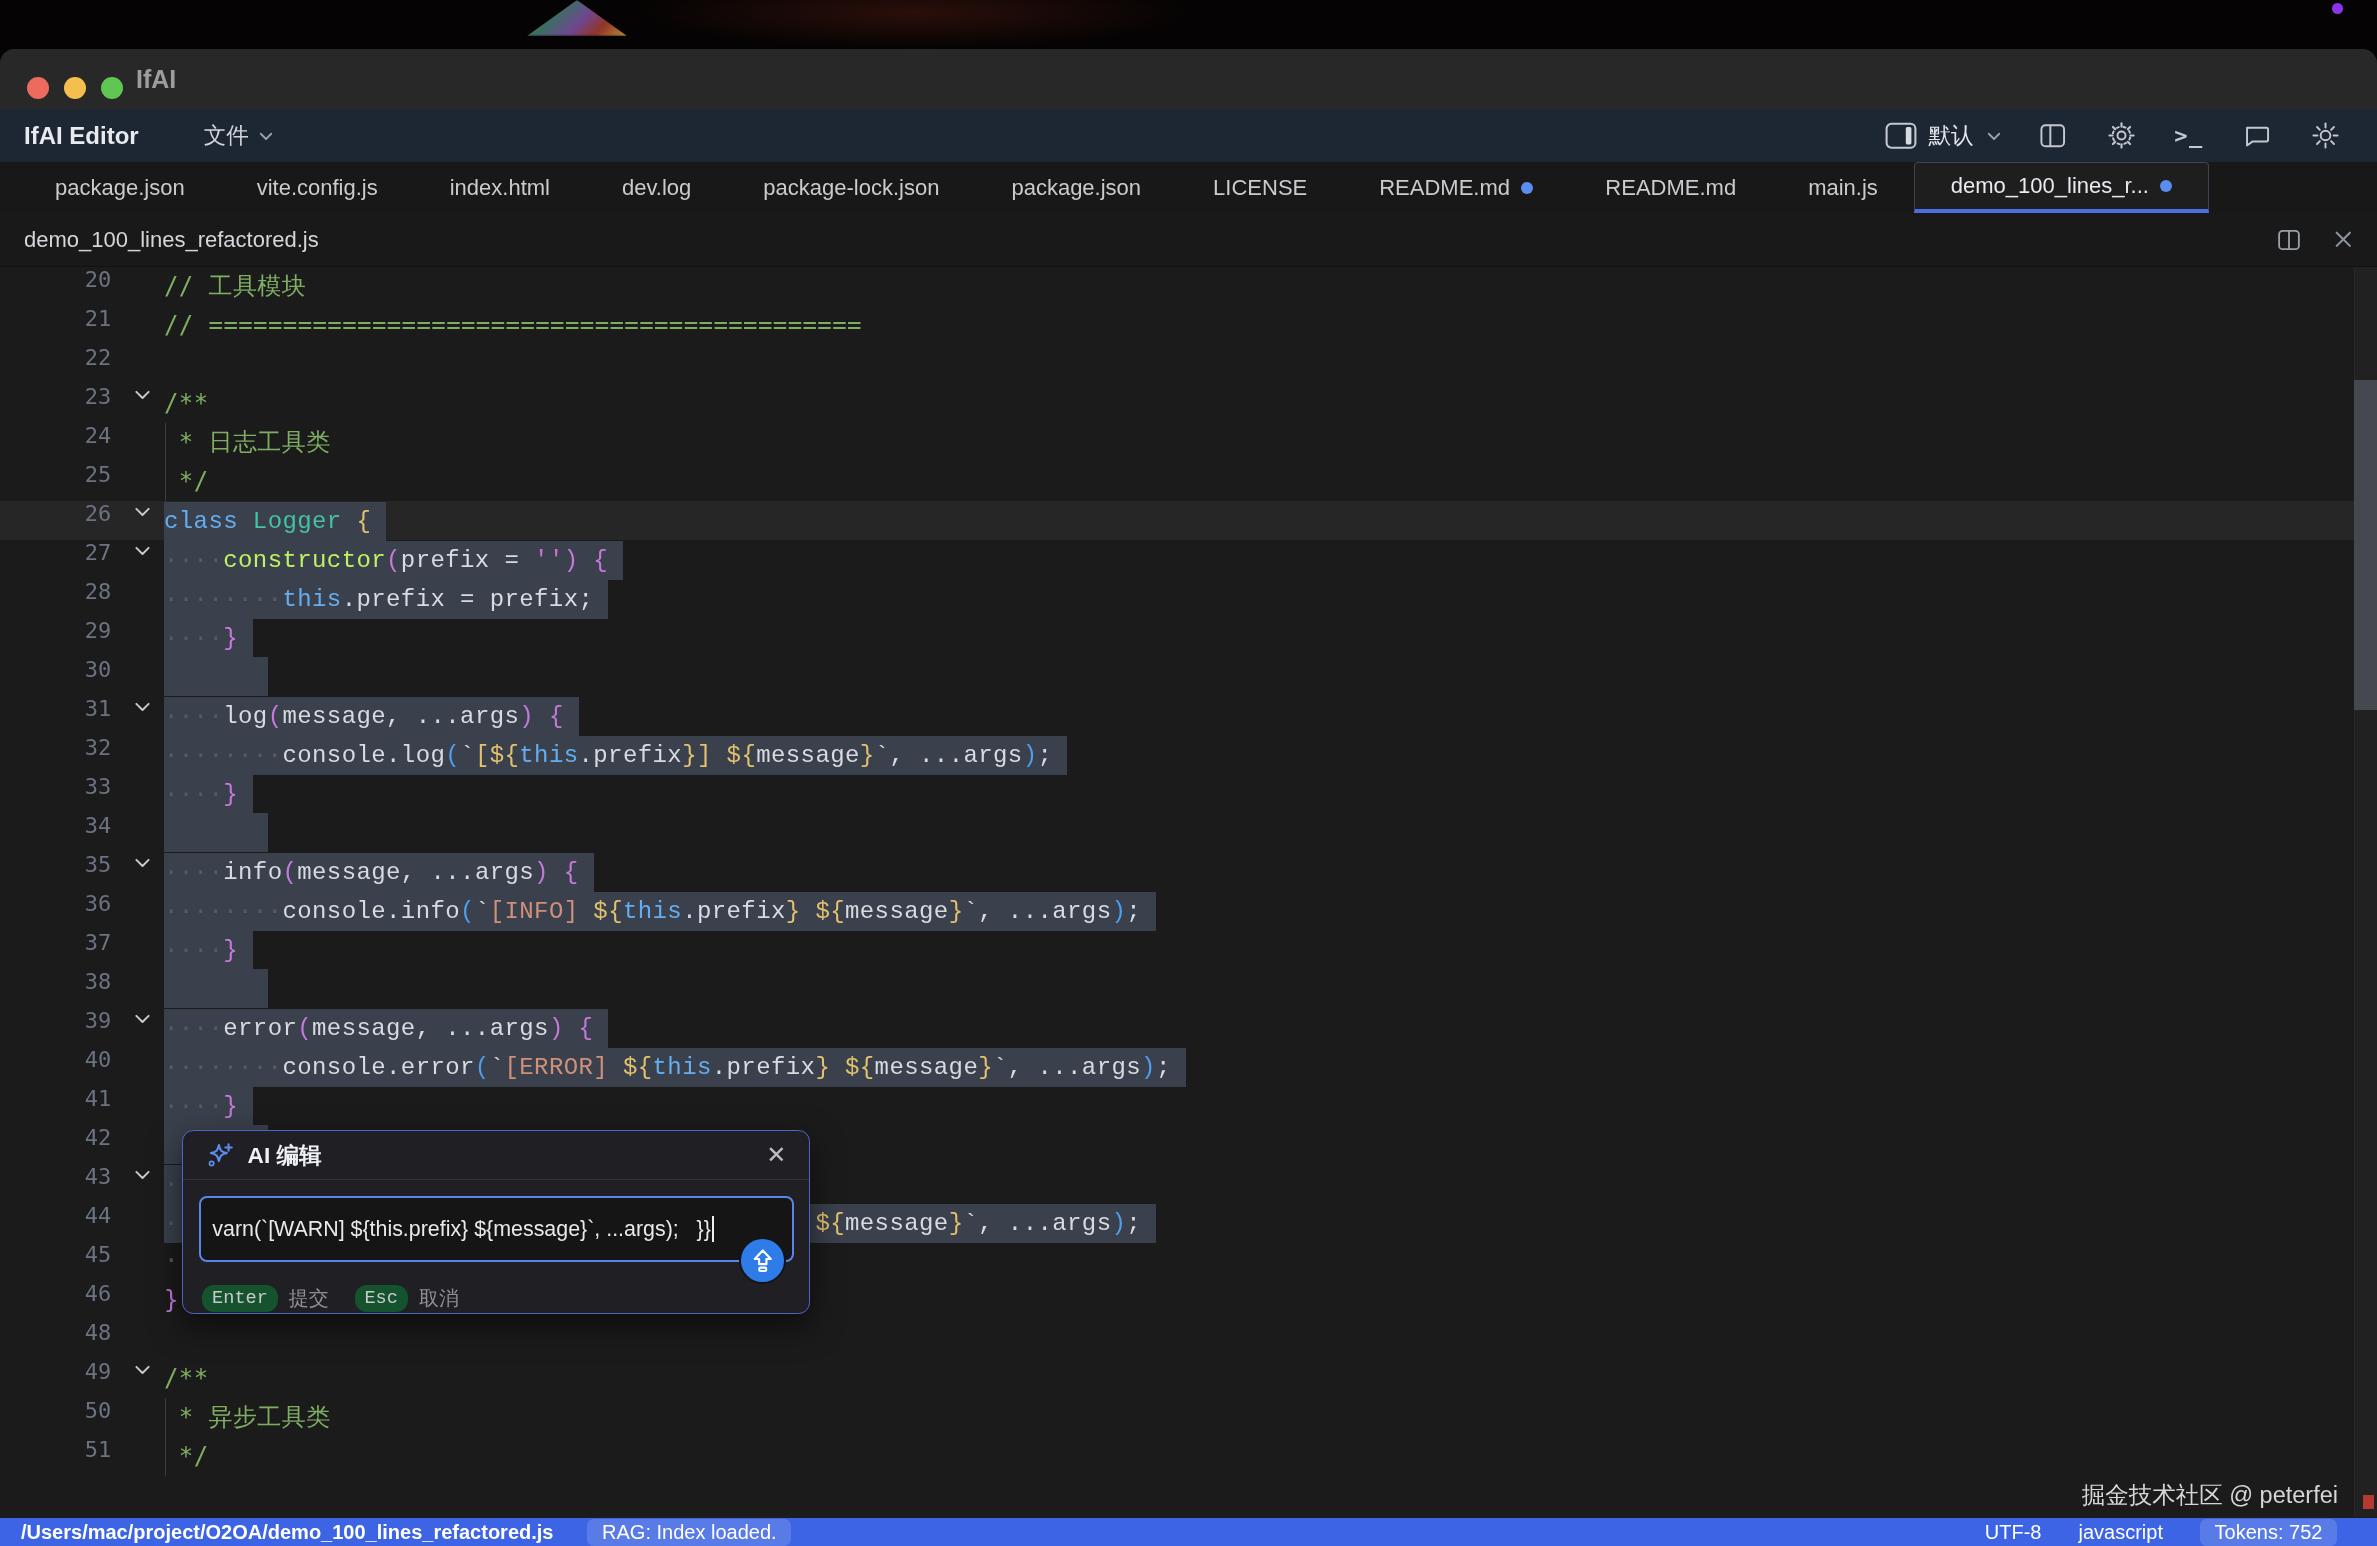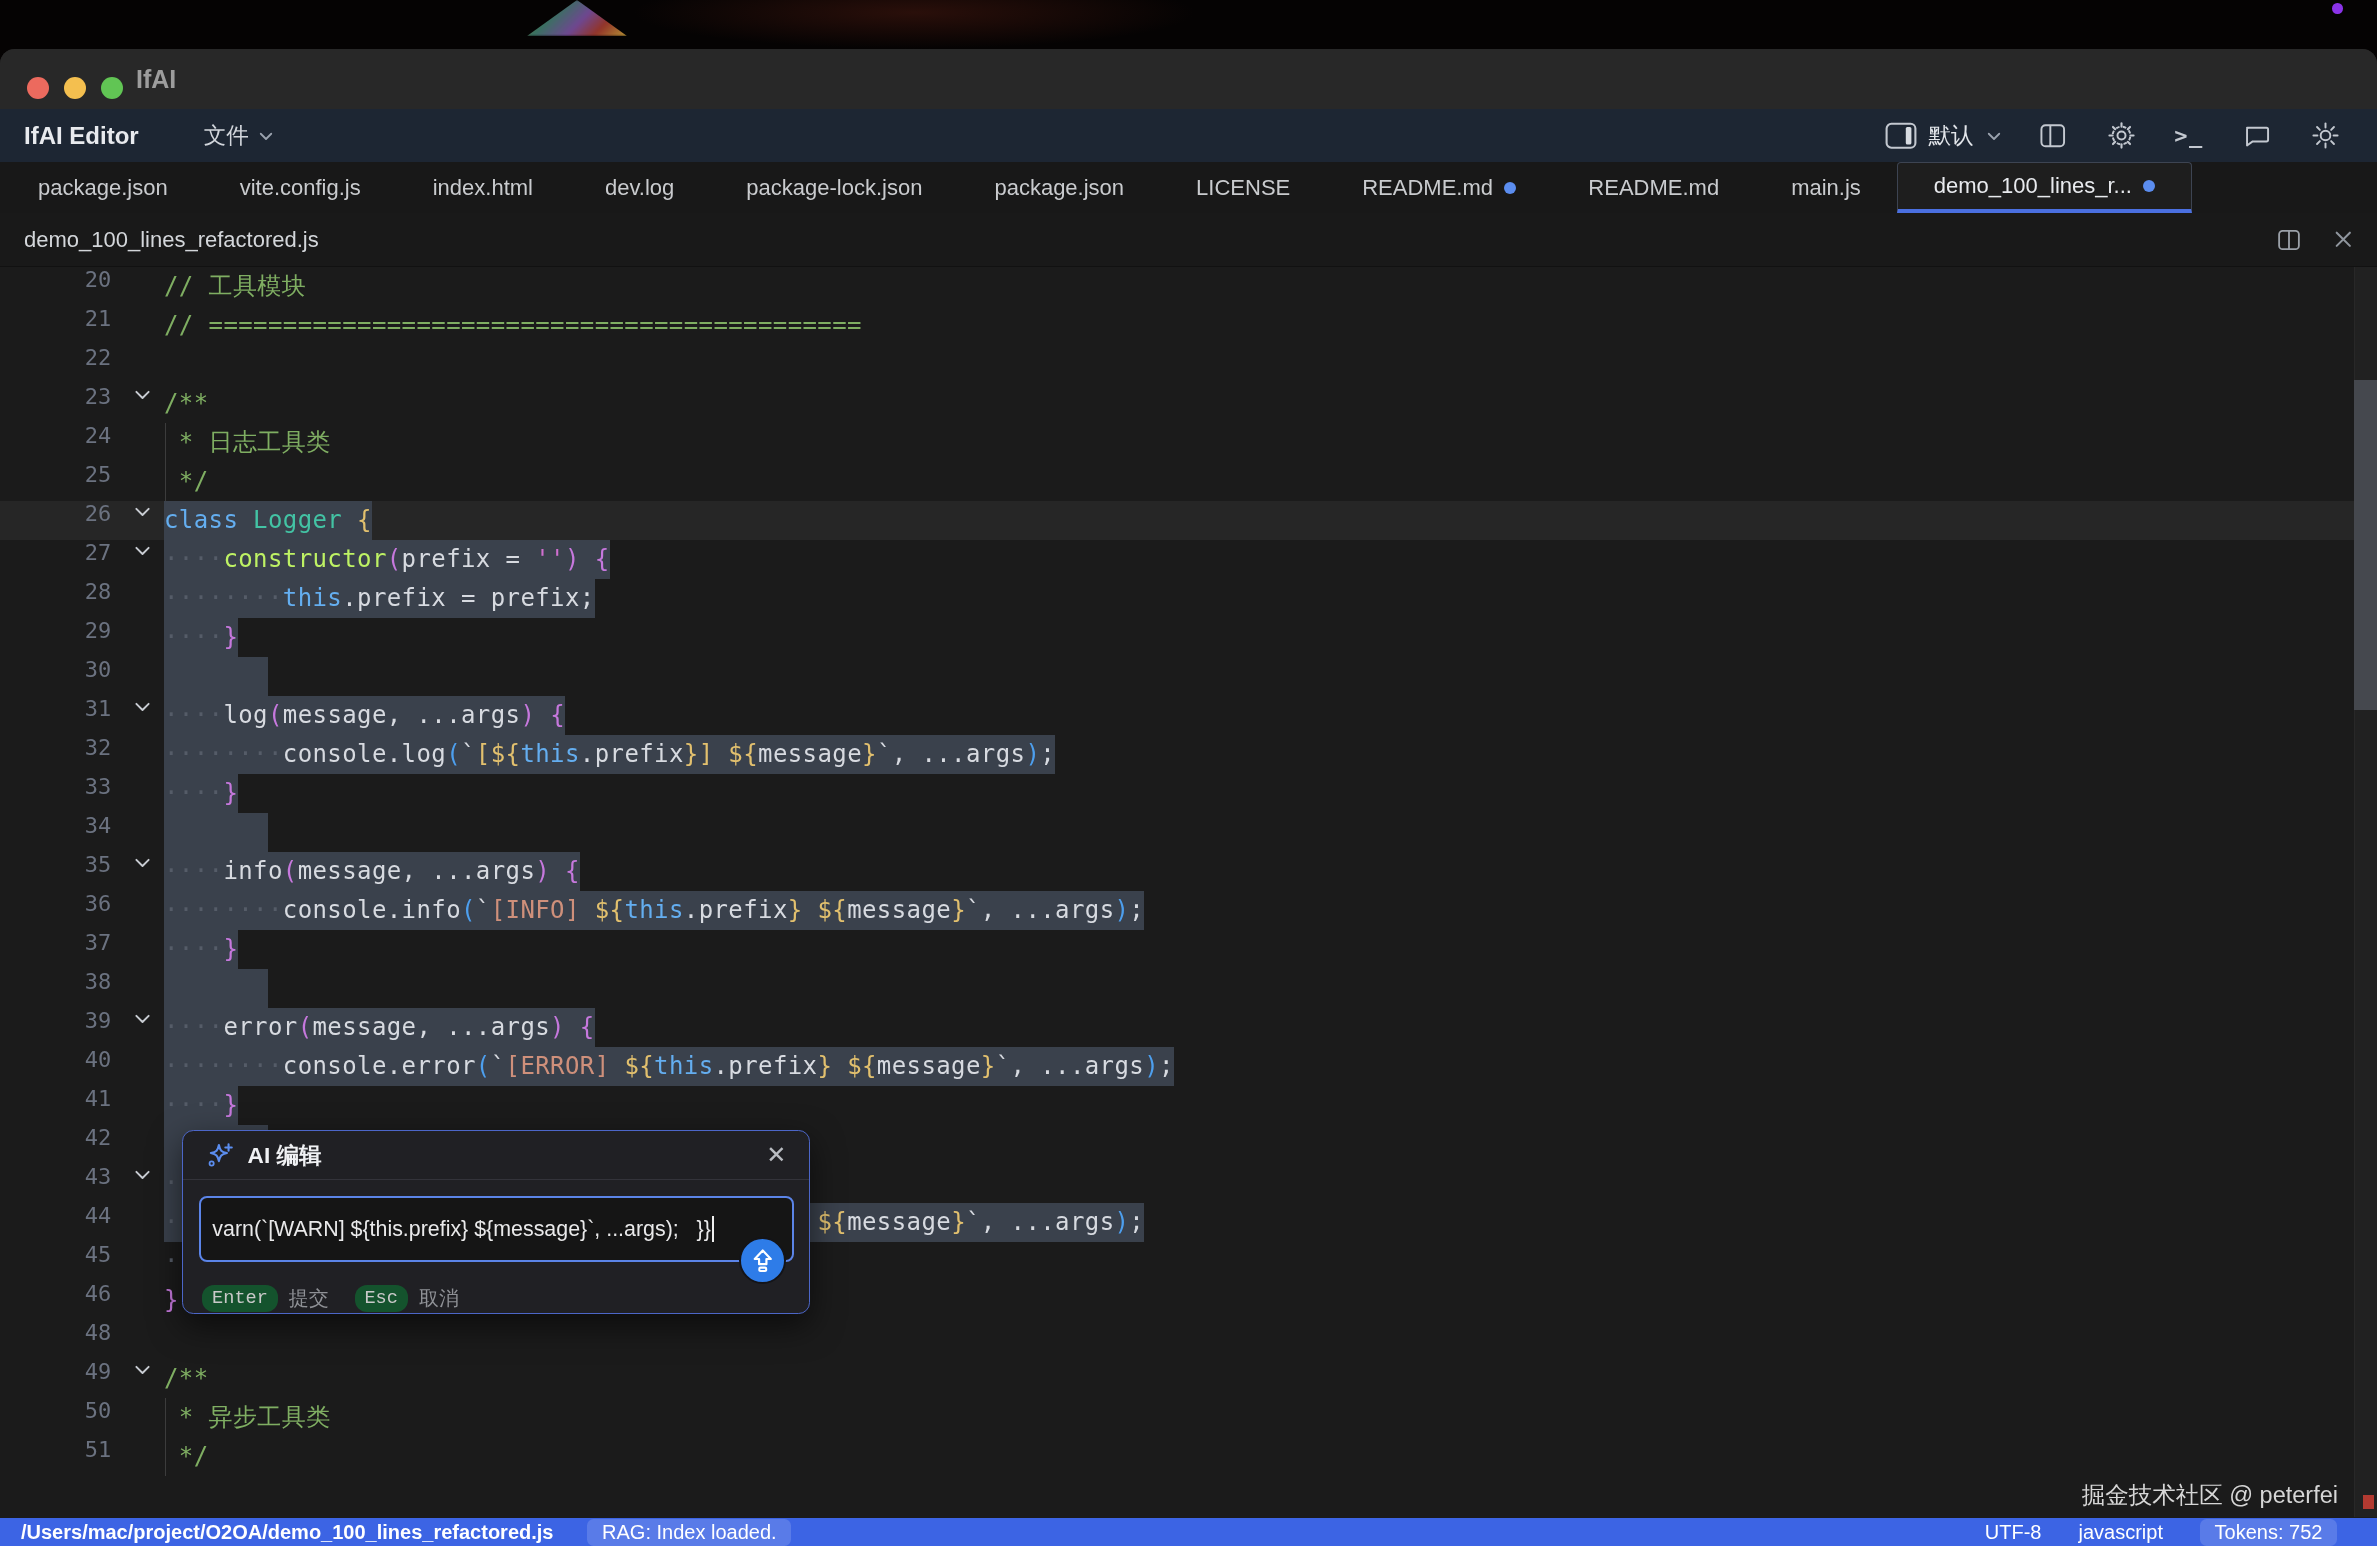--- a/index.html
+++ b/index.html
@@ -25,38 +25,38 @@
 
   .menubar { position:relative; height:53px; background:#1d2633; display:flex; align-items:center; }
   .app-name { margin-left:24px; font-size:24px; font-weight:bold; color:#e8eaee; }
   .menu-item { margin-left:65px; display:flex; align-items:center; gap:8px; color:#d2d6dc; font-size:22.6px; }
   .menubar .spacer { flex:1; }
   .right-tools { display:flex; align-items:center; gap:32px; margin-right:34px; }
   .layout-picker { display:flex; align-items:center; gap:11.3px; color:#e2e5ea; font-size:22.6px; }
   .tool-icon { display:flex; align-items:center; justify-content:center; width:36px; height:36px; color:#c3c8d0; }
   .term-glyph { font-family:"DejaVu Sans Mono",monospace; font-size:22px; font-weight:bold; color:#c3c8d0; letter-spacing:1.6px; }
 
-  .tabbar { height:51px; background:#181818; display:flex; align-items:stretch; padding-left:2px; }
+  .tabbar { height:51px; background:#181818; display:flex; align-items:stretch; padding-left:19px; }
   .tab { display:flex; align-items:center; padding:0 36px; font-size:22px; color:#c9cbce; white-space:nowrap; }
   .tab .dot { width:12px; height:12px; border-radius:50%; background:#5b8def; margin-left:11.3px; }
   .tab.active { background:#1e1e1e; border:0.8px solid #3d4452; border-bottom:4.9px solid #4a6fe0; border-radius:4px 4px 0 0; color:#e8eaee; }
 
   .breadcrumb { position:relative; height:54px; background:#191919; display:flex; align-items:center; border-bottom:0.8px solid #111; }
   .crumb { margin-left:24px; font-size:22px; color:#d3d6da; }
   .crumb-tools { position:absolute; right:22.6px; display:flex; align-items:center; gap:31px; color:#9aa0a8; }
 
   
   .editor { position:relative; height:1250px; background:#1b1b1b; }
   .row { position:relative; display:flex; height:39px; align-items:flex-start; }
   .row.cur { background:rgba(255,255,255,0.05); }
   .gut { width:121px; text-align:right; padding-right:9.7px; font-family:"DejaVu Sans Mono",monospace; font-size:22px; color:#6b7280; flex:none; }
   .fold { width:43px; flex:none; display:flex; align-items:center; justify-content:center; }
   .code { flex:1; font-family:"DejaVu Sans Mono",monospace; font-size:24px; letter-spacing:0.4px; white-space:pre; height:39px; line-height:39px; position:relative; }
   .code.guide::before { content:""; position:absolute; left:0.8px; top:0; width:0.8px; height:39px; background:#3c3c3c; }
-  .seltext { display:inline-block; height:39px; line-height:39px; background:#3a414c; padding-right:0; }
+  .seltext { display:inline-block; height:39px; line-height:39px; background:#3a414c; padding-right:15px;font-family:Liberation Mono, monospace; }
   .selempty { display:inline-block; height:39px; background:#3a414c; }
   .tk-cm{color:#7fae62} .tk-kw{color:#64aef0} .tk-cls{color:#43c3a4} .tk-fn{color:#bef264}
   .tk-pl{color:#d7dae0} .tk-ws{color:#555c68} .tk-str{color:#cf907b} .tk-sq{color:#d06fd0}
   .tk-y{color:#e2c06e} .tk-m{color:#c678dd} .tk-b{color:#4d9fee}
 
   .scroll-track { position:absolute; top:0; right:0; width:22.6px; height:1250px; background:#212121; border-left:0.8px solid #282828; }
   .scroll-thumb { position:absolute; top:113px; right:0; width:22.6px; height:330px; background:#45484e; }
 
   .watermark { position:absolute; right:39px; bottom:6.5px; font-size:23.5px; color:#d6d6d6; }
   .red-chip { position:absolute; right:3.2px; bottom:8px; width:10.5px; height:13.7px; background:#b23a31; }

